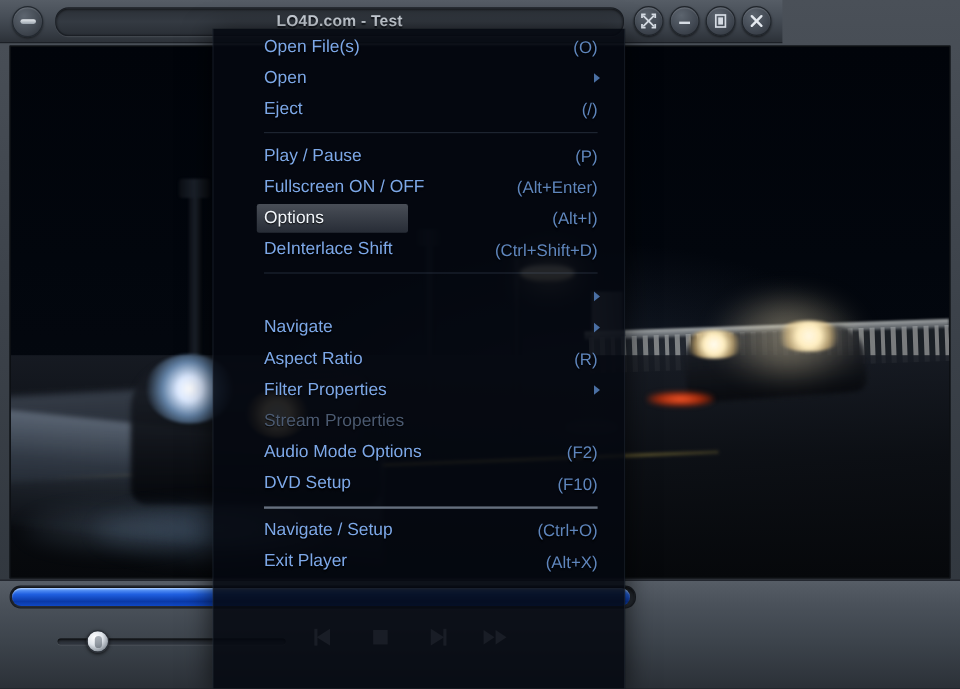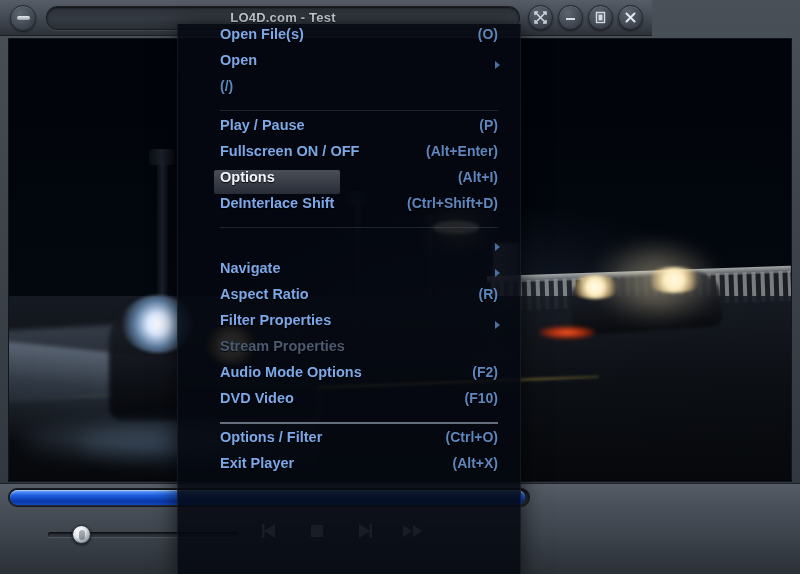--- a/index.html
+++ b/index.html
@@ -206,27 +206,26 @@
   .ctxmenu {
     position:absolute; left:177px; top:24px; width:344px; height:550px;
     background: rgba(4,8,16,.88);
     border-left: 1px solid rgba(150,165,190,.10);
     border-right: 1px solid rgba(150,165,190,.10);
     box-shadow: 0 4px 22px rgba(0,0,0,.7);
     padding-top: 2px;
     overflow:hidden;
   }
   .mi {
-    position:relative; height:26px; display:flex; align-items:flex-start;
+    position:relative; height:26px; display:flex; align-items:center;
     padding: 0 22px 0 42px;
     color:#7da8e8;
     font-size:14.5px;
     text-shadow: 0 1px 1px rgba(0,0,0,.9);
     white-space: nowrap;
-    font-weight: bold;
   }
   .mi .label { flex:1; }
   .mi .accel { color:#5f86bd; font-size:14px; }
   .mi.disabled { color:#4b5a71; }
   .mi.highlight {
     color:#f2f6fb;
   }
   .mi.highlight::before {
     content:''; position:absolute; left:36px; top:1px; width:126px; height:24px;
     background: linear-gradient(180deg, rgba(168,176,186,.42), rgba(120,130,144,.3));
@@ -376,20 +375,21 @@
   <div class="ctxmenu" id="ctxmenu">
       <div class="mi">
         <span class="label">Open File(s)</span>
         <span class="accel">(O)</span>
       </div>
       <div class="mi">
         <span class="label">Open</span>
         <span class="arrow"></span>
       </div>
       <div class="mi">
+        <span class="label">Eject</span>
         <span class="accel">(/)</span>
       </div>
       <div class="sep"></div>
       <div class="mi">
         <span class="label">Play / Pause</span>
         <span class="accel">(P)</span>
       </div>
       <div class="mi">
         <span class="label">Fullscreen ON / OFF</span>
         <span class="accel">(Alt+Enter)</span>
@@ -419,26 +419,26 @@
         <span class="arrow"></span>
       </div>
       <div class="mi disabled">
         <span class="label">Stream Properties</span>
       </div>
       <div class="mi">
         <span class="label">Audio Mode Options</span>
         <span class="accel">(F2)</span>
       </div>
       <div class="mi">
-        <span class="label">DVD Video</span>
+        <span class="label">DVD Setup</span>
         <span class="accel">(F10)</span>
       </div>
       <div class="sep strong"></div>
       <div class="mi">
-        <span class="label">Options / Filter</span>
+        <span class="label">Navigate / Setup</span>
         <span class="accel">(Ctrl+O)</span>
       </div>
       <div class="mi">
         <span class="label">Exit Player</span>
         <span class="accel">(Alt+X)</span>
       </div>
     </div>
 
 </div>
 

